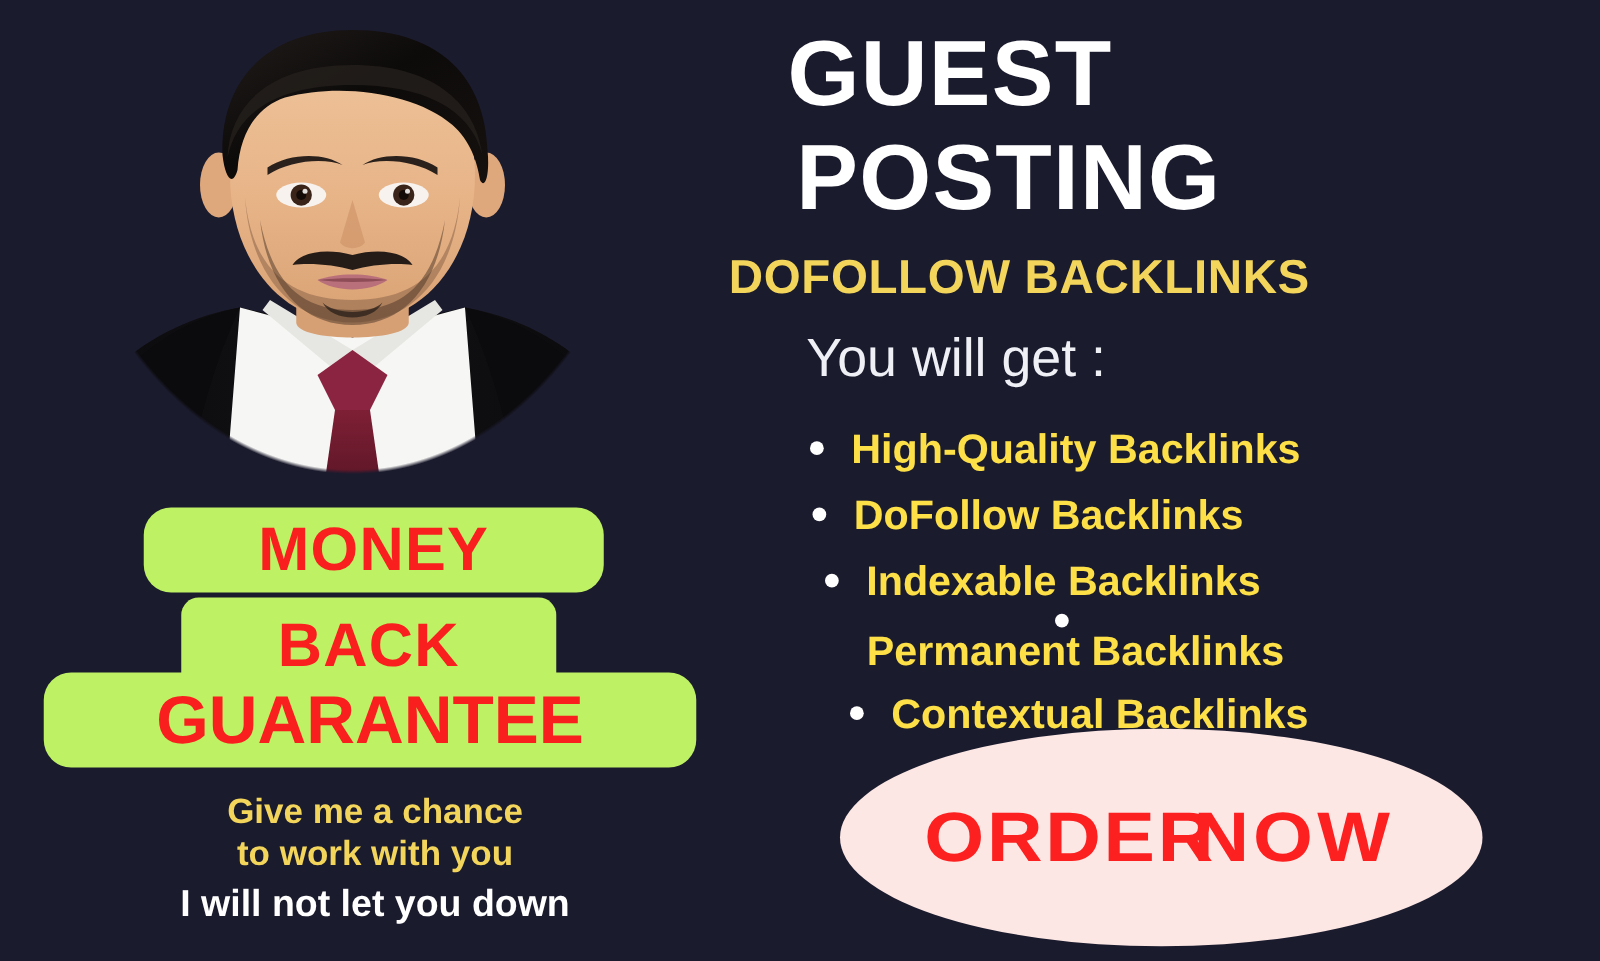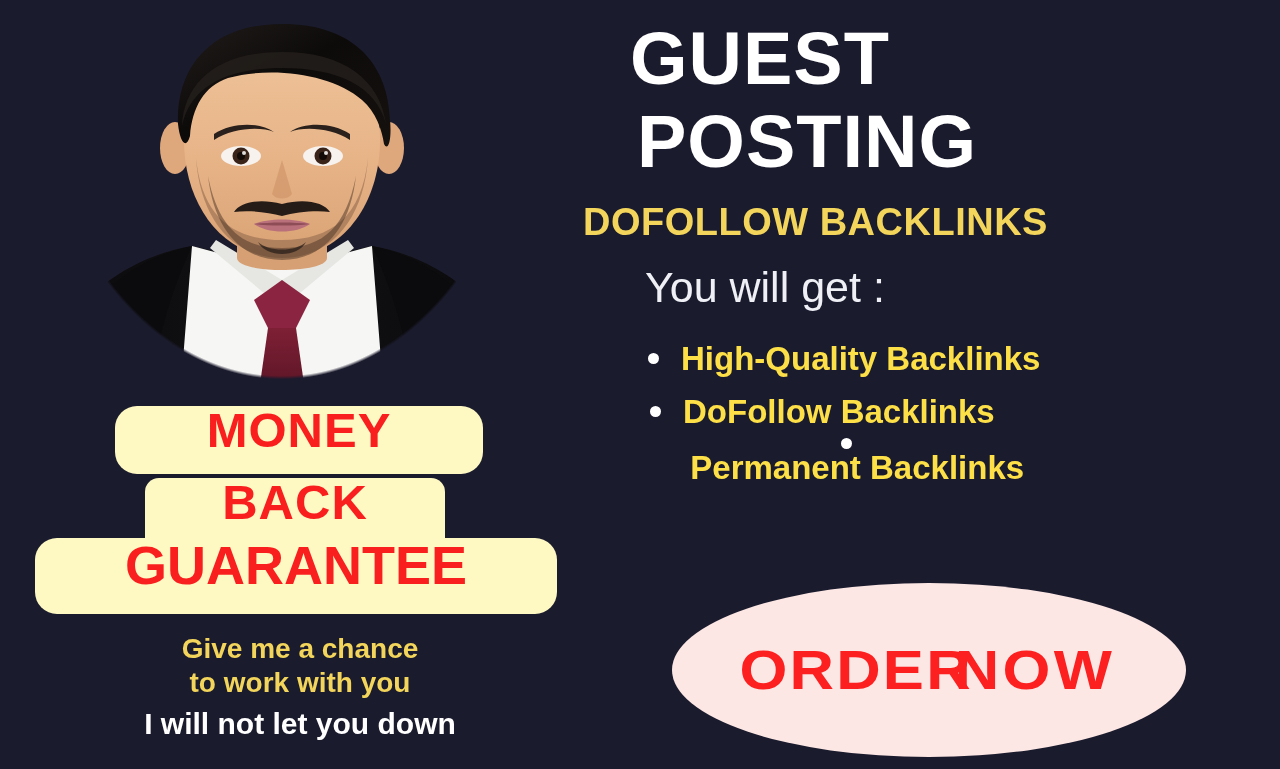--- a/index.html
+++ b/index.html
@@ -37,22 +37,23 @@
   
   .mbg {
     position: absolute;
     left: 0;
     top: 404px;
     width: 600px;
     height: 215px;
   }
   .mbg-bar {
     position: absolute;
-    background: #fef9c3;
+    background: #bef264;
     display: flex;
+    align-items: center;
     justify-content: center;
   }
   .mbg-bar-1 {
     left: 115px; top: 2px; width: 368px; height: 68px;
     border-radius: 22px;
   }
   .mbg-bar-2 {
     left: 145px; top: 74px; width: 300px; height: 78px;
     border-radius: 14px;
   }
@@ -286,23 +287,31 @@
 
   <ul class="benefits">
     <li class="benefit i0">
       <span class="dot"></span>
       <span>High-Quality Backlinks</span>
     </li>
     <li class="benefit i1">
       <span class="dot"></span>
       <span>DoFollow Backlinks</span>
     </li>
+    <li class="benefit i2">
+      <span class="dot"></span>
+      <span>Indexable Backlinks</span>
+    </li>
     <li class="benefit i3">
       <span class="dot"></span>
       <span>Permanent Backlinks</span>
+    </li>
+    <li class="benefit i4">
+      <span class="dot"></span>
+      <span>Contextual Backlinks</span>
     </li>
   </ul>
 
   <div class="order-now">
     <div class="order-now-line l1">ORDER</div>
     <div class="order-now-line l2">NOW</div>
   </div>
 
 </div>
 

